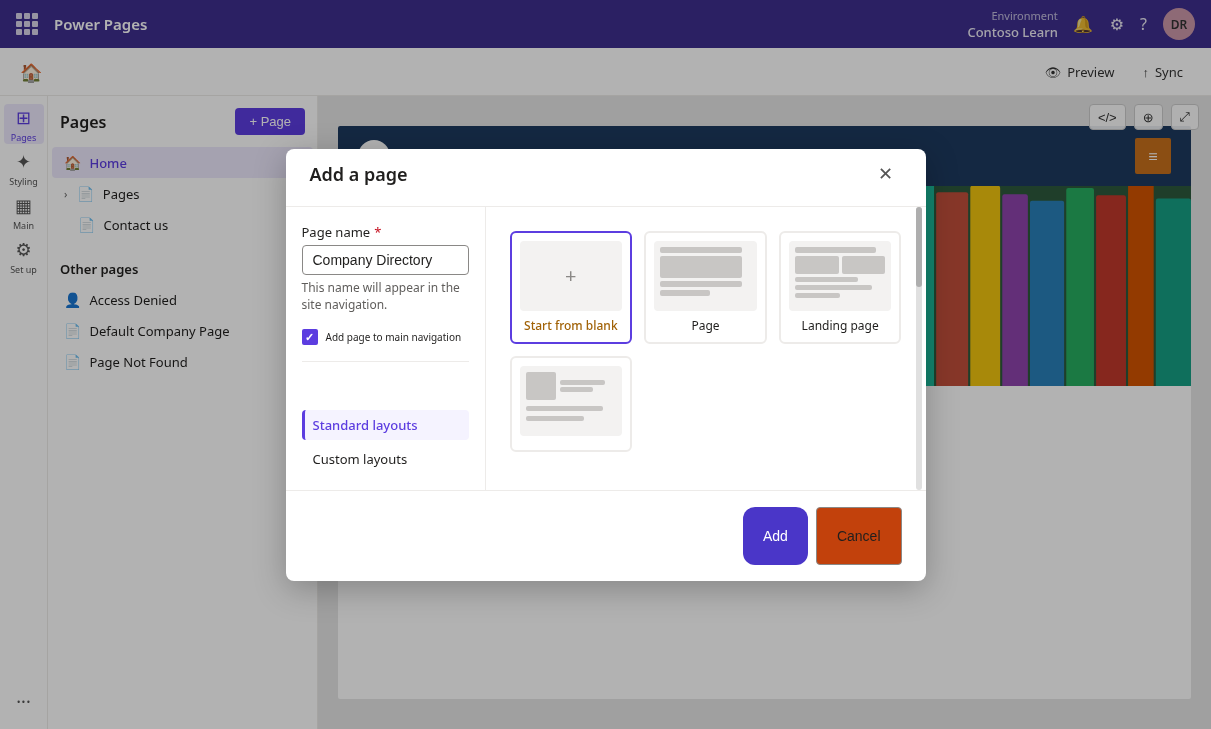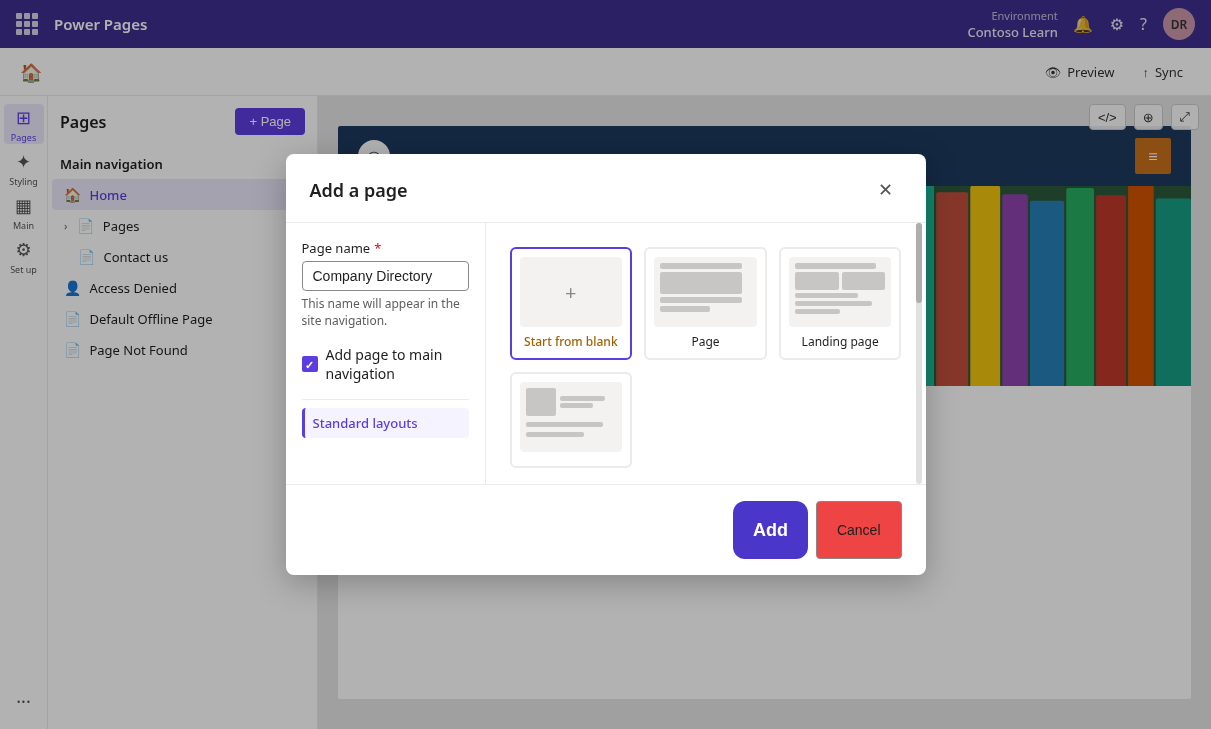--- a/index.html
+++ b/index.html
@@ -80,43 +80,43 @@
     .canvas-header { background: #1e3a5f; height: 60px; display: flex; align-items: center; padding: 0 20px; gap: 12px; }
     .canvas-logo { width: 32px; height: 32px; background: #fff; border-radius: 50%; display: flex; align-items: center; justify-content: center; font-size: 16px; color: #1e3a5f; }
     .canvas-brand { color: #fff; font-size: 20px; font-weight: 300; }
     .canvas-menu-btn { margin-left: auto; width: 36px; height: 36px; background: #c8701c; border-radius: 2px; display: flex; align-items: center; justify-content: center; cursor: pointer; }
 
     
     .overlay { position: absolute; top: 0; left: 0; width: 100%; height: 100%; background: rgba(0,0,0,0.3); z-index: 20; display: flex; align-items: center; justify-content: center; }
 
     
     .modal { background: #fff; border-radius: 8px; width: 640px; max-height: 500px; display: flex; flex-direction: column; box-shadow: 0 8px 32px rgba(0,0,0,0.25); }
-    .modal-header { padding: 20px 24px 16px; display: flex; align-items: center; justify-content: space-between; border-bottom: 1px solid #edebe9; }
+    .modal-header { padding: 9px 24px 16px; display: flex; align-items: center; justify-content: space-between; border-bottom: 1px solid #edebe9; }
     .modal-title { font-size: 18px; font-weight: 600; color: #201f1e; }
     .modal-close { background: none; border: none; font-size: 18px; cursor: pointer; color: #555; width: 32px; height: 32px; display: flex; align-items: center; justify-content: center; border-radius: 4px; }
     .modal-body { display: flex; flex: 1; overflow: hidden; }
     .modal-left { width: 200px; border-right: 1px solid #edebe9; padding: 16px; flex-shrink: 0; }
     .modal-right { flex: 1; padding: 16px 24px; overflow-y: auto; }
     .modal-footer { padding: 16px 24px; border-top: 1px solid #edebe9; display: flex; justify-content: flex-end; gap: 8px; }
 
     .form-group { margin-bottom: 16px; }
     .form-label { font-size: 13px; color: #201f1e; margin-bottom: 4px; display: flex; align-items: center; gap: 4px; }
     .form-label .required { color: #c50f1f; }
     .form-input { width: 100%; border: 1px solid #8a8886; border-radius: 4px; padding: 6px 10px; font-size: 14px; color: #201f1e; }
     .form-hint { font-size: 12px; color: #605e5c; margin-top: 4px; }
     .checkbox-row { display: flex; align-items: center; gap: 8px; margin-bottom: 16px; }
     .checkbox-box { width: 16px; height: 16px; background: #5c3de0; border-radius: 2px; display: flex; align-items: center; justify-content: center; flex-shrink: 0; }
     .checkbox-box::after { content: '✓'; color: #fff; font-size: 11px; font-weight: 700; }
-    .checkbox-label { font-size: 14px; color: #201f1e; }
+    .checkbox-label { font-size: 10px; color: #201f1e; }
 
     .divider { border: none; border-top: 1px solid #edebe9; margin: 8px 0; }
 
     .layout-tabs { display: flex; flex-direction: column; gap: 4px; }
     .layout-tab { font-size: 13px; color: #201f1e; padding: 6px 8px; border-radius: 4px; cursor: pointer; border-left: 3px solid transparent; }
-    .layout-tab.active { color: #5c3de0; border-left-color: #5c3de0; font-weight: 500; background: #f5f3ff; }
+    .layout-tab.active { color: #5c3de0; border-left-color: #5c3de0; font-weight: 500; background: #f5f3ff; margin-top: 40px; }
 
     .layouts-grid { display: grid; grid-template-columns: repeat(3, 1fr); gap: 12px; margin-top: 8px; }
     .layout-card { border: 2px solid #edebe9; border-radius: 6px; padding: 8px; cursor: pointer; display: flex; flex-direction: column; align-items: center; gap: 6px; }
     .layout-card.selected { border-color: #5c3de0; }
     .layout-thumb-blank { width: 100%; height: 70px; background: #f3f2f1; border-radius: 4px; display: flex; align-items: center; justify-content: center; }
     .layout-thumb-blank .plus { font-size: 20px; color: #8a8886; }
     .layout-card-label { font-size: 12px; color: #201f1e; }
     .layout-card.selected .layout-card-label { color: #a16207; font-weight: 500; }
 
     
@@ -128,22 +128,22 @@
     
     .page-thumb { width: 100%; height: 70px; background: #f3f2f1; border-radius: 4px; display: flex; flex-direction: column; gap: 3px; padding: 6px; }
     .pt-row { background: #c8c6c4; border-radius: 2px; height: 6px; }
     .pt-row.full { width: 90%; }
     .pt-row.half { width: 55%; }
     .pt-block { background: #c8c6c4; border-radius: 2px; height: 22px; width: 90%; }
 
     
     .partial-thumb { width: 100%; height: 70px; background: #f3f2f1; border-radius: 4px; display: flex; flex-direction: column; gap: 3px; padding: 6px; }
 
-    .btn-primary { background: #4a36c8; color: #fff; border: none; border-radius: 12px; padding: 8px 20px; font-size: 18px; font-weight: 700; cursor: pointer; }
-    .btn-secondary { background: #ef4444; color: #201f1e; border: 1px solid #8a8886; border-radius: 4px; padding: 20px 20px; font-size: 14px; cursor: pointer; }
+    .btn-primary { background: #4a36c8; color: #fff; border: none; border-radius: 12px; padding: 8px 20px; font-size: 14px; font-weight: 400; cursor: pointer; }
+    .btn-secondary { background: #c2410c; color: #201f1e; border: 1px solid #8a8886; border-radius: 4px; padding: 20px 20px; font-size: 14px; cursor: pointer; }
 
     
     .scroll-hint { position: absolute; right: 4px; top: 0; bottom: 0; width: 6px; background: #e0e0e0; border-radius: 3px; display: flex; align-items: flex-start; }
     .scroll-thumb { width: 6px; height: 80px; background: #aeaeae; border-radius: 3px; }
 
     
     .books-img { width: 100%; height: 200px; position: relative; overflow: hidden; }
   </style>
 </head>
 <body>
@@ -210,44 +210,44 @@
       <span class="icon-sym">···</span>
     </div>
   </div>
 
   <div class="left-panel">
     <div class="left-panel-header">
       <span class="left-panel-title">Pages</span>
       <button class="add-page-btn">+ Page</button>
     </div>
 
-    <div class="section-label">Main navigation</div>
 
     <div class="nav-item active">
       <span class="nav-icon" style="color:#5c3de0;">🏠</span>
       <span>Home</span>
     </div>
     <div class="nav-item">
       <span class="chevron">›</span>
       <span class="page-icon">📄</span>
       <span>Pages</span>
     </div>
     <div class="nav-item">
       <span class="page-icon" style="margin-left:14px;">📄</span>
       <span>Contact us</span>
     </div>
 
+    <div class="section-label" style="margin-top:12px;">Other pages</div>
 
     <div class="nav-item">
       <span class="profile-icon">👤</span>
       <span>Access Denied</span>
     </div>
     <div class="nav-item">
       <span class="page-icon">📄</span>
-      <span>Default Offline Page</span>
+      <span>Default Company Page</span>
     </div>
     <div class="nav-item">
       <span class="page-icon">📄</span>
       <span>Page Not Found</span>
     </div>
   </div>
 
   <div class="canvas-area">
     <div class="canvas-toolbar">
       <button class="canvas-toolbar-btn">&lt;/&gt;</button>
@@ -315,20 +315,21 @@
           <input class="form-input" type="text" value="Company Directory" style="">
           <div class="form-hint">This name will appear in the site navigation.</div>
         </div>
         <div class="checkbox-row">
           <div class="checkbox-box"></div>
           <span class="checkbox-label">Add page to main navigation</span>
         </div>
         <hr class="divider">
         <div class="layout-tabs">
           <div class="layout-tab active">Standard layouts</div>
+          <div class="layout-tab">Custom layouts</div>
         </div>
       </div>
 
       <div class="modal-right" style="position:relative;">
         <div class="layouts-grid">
 
           <div class="layout-card selected">
             <div class="layout-thumb-blank">
               <span class="plus">+</span>
             </div>

